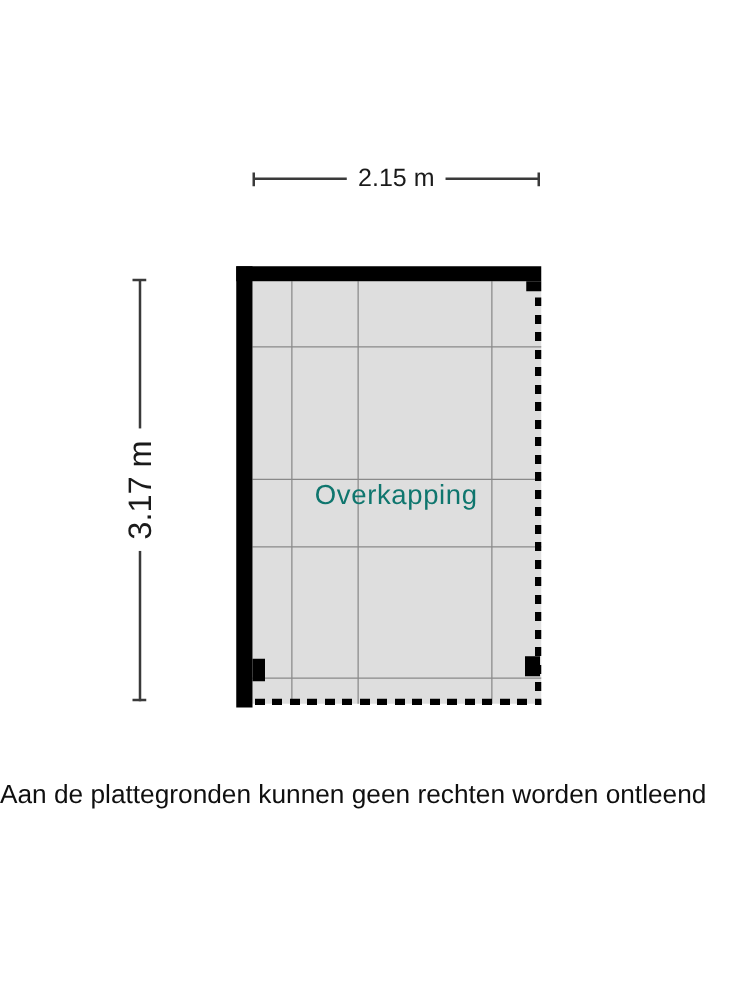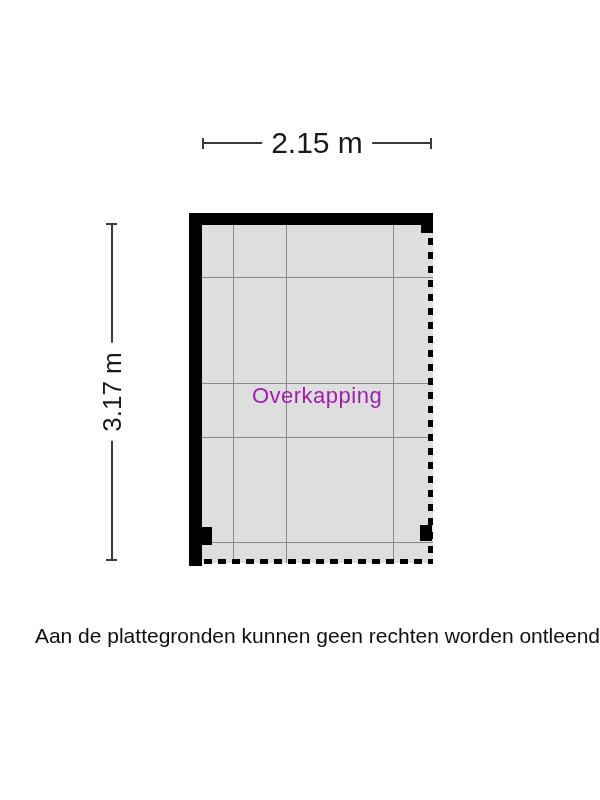--- a/index.html
+++ b/index.html
@@ -16,36 +16,36 @@
   .wall-left{left:189px;top:213px;width:13px;height:353px;}
   .post{position:absolute;background:var(--wall,#000);}
   .post-tr{left:421px;top:225px;width:12px;height:8px;}
   .post-bl{left:202px;top:527px;width:10px;height:18px;}
   .post-br{left:420px;top:525px;width:12px;height:16px;}
   .dash-right{position:absolute;left:428px;top:238px;width:5px;height:326px;
     background:repeating-linear-gradient(to bottom,var(--wall,#000) 0 7px,transparent 7px 14px);}
   .dash-bottom{position:absolute;left:204px;top:559px;width:229px;height:5px;
     background:repeating-linear-gradient(to right,var(--wall,#000) 0 8px,transparent 8px 14px);}
   .room-label{position:absolute;left:317px;top:396px;transform:translate(-50%,-50%);
-    font-size:22px;color:#a21caf;white-space:nowrap;letter-spacing:0.5px;}
+    font-size:22px;color:#0f766e;white-space:nowrap;letter-spacing:0.5px;}
 
   
   .dim-line-h{position:absolute;left:203px;top:142px;width:229px;height:2px;background:var(--dim,#3a3a3a);}
   .dim-tick-v{position:absolute;width:2px;height:11px;top:138px;background:var(--dim,#3a3a3a);}
   .tick-tl{left:202px;} .tick-tr{left:430px;}
   .dim-label-top{position:absolute;left:317px;top:143px;transform:translate(-50%,-50%);
-    background:#fff;padding:0 9px;font-size:30px;color:#1a1a1a;white-space:nowrap;}
+    background:#fff;padding:0 9px;font-size:20px;color:#1a1a1a;white-space:nowrap;}
   .dim-line-v{position:absolute;left:111px;top:224px;width:2px;height:337px;background:var(--dim,#3a3a3a);}
   .dim-tick-h{position:absolute;width:11px;height:2px;left:106px;background:var(--dim,#3a3a3a);}
   .tick-lt{top:223px;} .tick-lb{top:559px;}
   .dim-label-left{position:absolute;left:112px;top:392px;transform:translate(-50%,-50%) rotate(-90deg);
     background:#fff;padding:0 9px;font-size:26px;color:#1a1a1a;white-space:nowrap;}
 
   
-  .footer{position:absolute;left:0;top:623px;width:600px;text-align:right;
+  .footer{position:absolute;left:0;top:623px;width:600px;text-align:left;
     font-size:21px;line-height:26px;color:#0f0f0f;}
 </style>
 </head>
 <body>
 
 <div class="page">
 
   <div>
     <div class="dim-line-h"></div>
     <div class="dim-tick-v tick-tl"></div>

